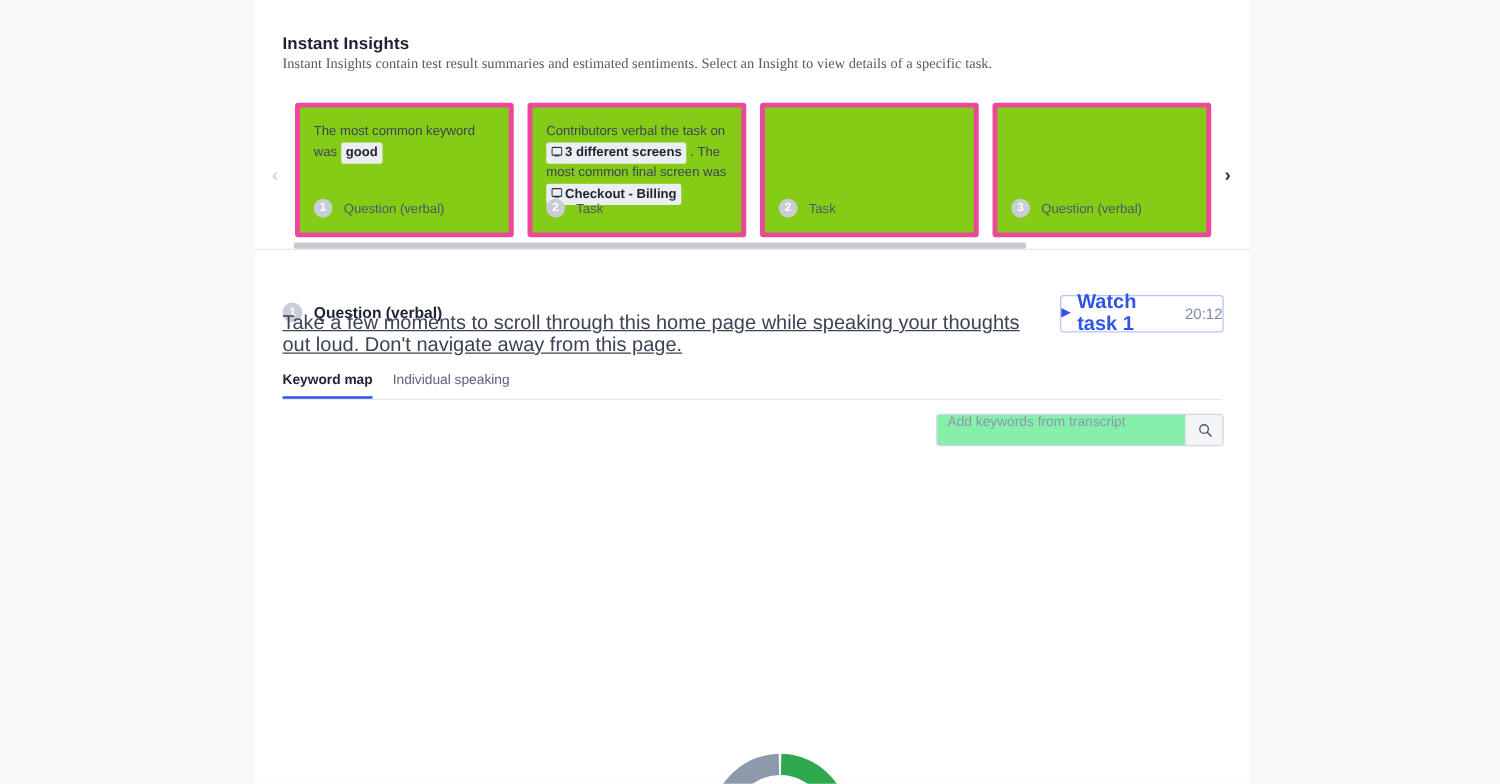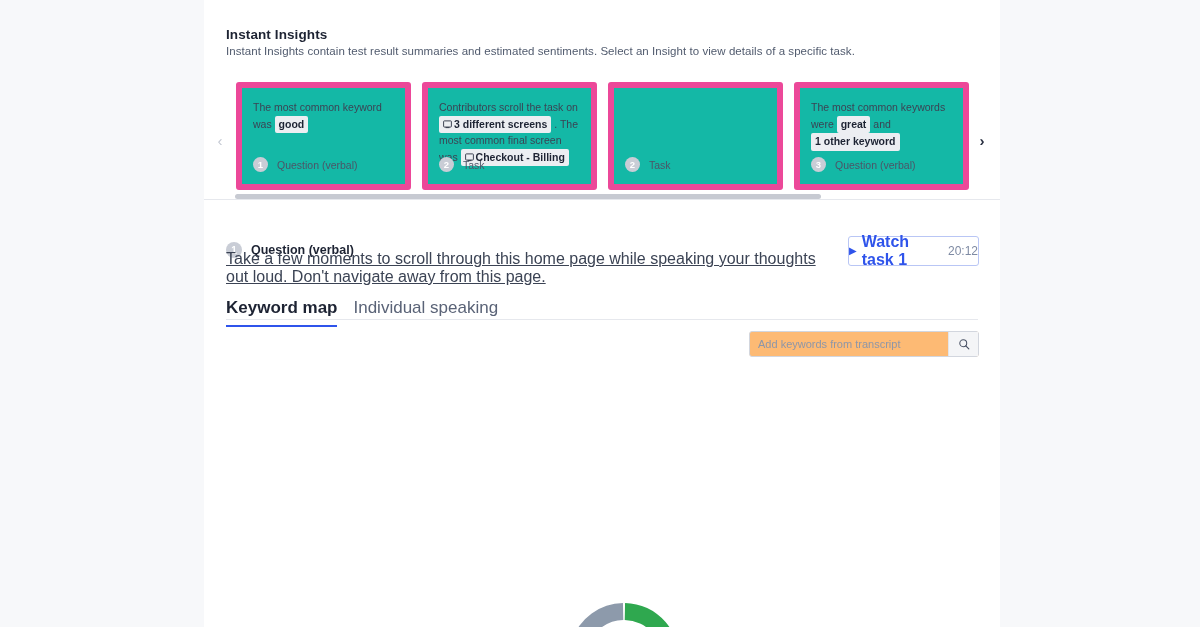--- a/index.html
+++ b/index.html
@@ -24,41 +24,41 @@
     position:absolute; left:0; top:0; width:796px; height:200px;
     background:#ffffff;
     border-bottom:1px solid #e6e8ed;
   }
   .insights-title {
     position:absolute; left:22px; top:27px;
     font-size:13.5px; font-weight:bold; color:#1d2333; letter-spacing:.1px;
   }
   .insights-sub {
     position:absolute; left:22px; top:45px;
-    font-size:11.5px; color:#515b6e; letter-spacing:.05px;
+    font-size:11.5px; color:#515b6e; letter-spacing:.05px;font-family:Liberation Serif, serif;
   }
 
   .carousel-arrow {
     position:absolute; top:132px; width:16px; height:18px;
     font-size:15px; line-height:18px; text-align:center;
     cursor:pointer; user-select:none;
   }
   .arrow-left  { left:8px;  color:#c3c8d2; }
   .arrow-right { left:770px; color:#2a3142; font-weight:bold; }
 
   .cards-viewport {
     position:absolute; left:26px; top:82px; width:744px; height:108px;
     overflow:hidden;
   }
   .cards-track { position:absolute; left:6px; top:0; display:flex; gap:11px; }
 
   .insight-card {
     width:175px; height:108px;
-    background:#14b8a6;
-    border:6px solid #ec4899;
+    background:#84cc16;
+    border:4px solid #ec4899;
     border-radius:3px;
     padding:12px 11px 0 11px;
     position:relative;
     cursor:pointer;
   }
   .card-text {
     font-size:10.5px; line-height:15.5px; color:#3b4354;
   }
   .chip {
     display:inline-block;
@@ -108,34 +108,34 @@
   }
   .watch-btn .play { color:#2f54eb; font-size:10px; line-height:1; }
   .watch-btn .wlabel { color:#2f54eb; font-size:16px; font-weight:bold; }
   .watch-btn .wtime  { color:#7e8aa3; font-size:12px; }
 
   .tabs {
     position:absolute; left:22px; top:92px;
     display:flex; gap:16px;
   }
   .tab {
-    font-size:17px; padding:0 0 7px 0; cursor:pointer;
+    font-size:11px; padding:0 0 7px 0; cursor:pointer;
     color:#5a6377;
   }
   .tab.active { color:#1d2333; font-weight:bold; border-bottom:2px solid #2f54eb; }
   .tabs-rule {
     position:absolute; left:22px; top:113px; width:752px; height:1px;
     background:#e6e8ed;
   }
 
   .search-box {
     position:absolute; left:545px; top:125px;
     width:230px; height:26px;
     border:1px solid #d2d6de; border-radius:3px;
-    background:#fdba74; display:flex; align-items:center;
+    background:#86efac; display:flex; align-items:flex-start;
   }
   .search-box input {
     flex:1; border:none; outline:none; background:transparent;
     font-family:"Liberation Sans", sans-serif;
     font-size:11px; color:#3b4354; padding:0 8px;
   }
   .search-box input::placeholder { color:#8d96a8; }
   .search-btn {
     width:30px; height:24px; border-left:1px solid #e2e5ea;
     background:#f4f5f7; display:flex; align-items:center; justify-content:center;
@@ -163,40 +163,39 @@
       <div class="cards-viewport">
         <div class="cards-track" id="cards-track">
             <div class="insight-card">
               <div class="card-text"><span>The most common keyword was</span> <span class="chip">good</span></div>
               <div class="card-footer">
                 <span class="num-badge">1</span>
                 <span class="ftxt">Question (verbal)</span>
               </div>
             </div>
             <div class="insight-card">
-              <div class="card-text"><span>Contributors scroll the task on</span> <span class="chip"><svg class="gl" width="9" height="9" viewBox="0 0 12 12" style="vertical-align:-1px">
+              <div class="card-text"><span>Contributors verbal the task on</span> <span class="chip"><svg class="gl" width="9" height="9" viewBox="0 0 12 12" style="vertical-align:-1px">
                     <rect x="0.8" y="1.2" width="10.4" height="8.2" rx="1" fill="none" stroke="#2a3142" stroke-width="1.2"></rect>
                     <rect x="3.4" y="9.6" width="5.2" height="1.2" fill="#2a3142"></rect>
                   </svg>3 different screens</span> <span>. The most common final screen was</span> <span class="chip"><svg class="gl" width="9" height="9" viewBox="0 0 12 12" style="vertical-align:-1px">
                     <rect x="0.8" y="1.2" width="10.4" height="8.2" rx="1" fill="none" stroke="#2a3142" stroke-width="1.2"></rect>
                     <rect x="3.4" y="9.6" width="5.2" height="1.2" fill="#2a3142"></rect>
                   </svg>Checkout - Billing</span></div>
               <div class="card-footer">
                 <span class="num-badge">2</span>
                 <span class="ftxt">Task</span>
               </div>
             </div>
             <div class="insight-card">
               <div class="card-footer">
                 <span class="num-badge">2</span>
                 <span class="ftxt">Task</span>
               </div>
             </div>
             <div class="insight-card">
-              <div class="card-text"><span>The most common keywords were</span> <span class="chip">great</span> <span>and</span> <span class="chip">1 other keyword</span></div>
               <div class="card-footer">
                 <span class="num-badge">3</span>
                 <span class="ftxt">Question (verbal)</span>
               </div>
             </div>
           </div>
       </div>
 
       <div class="hscroll-track">
         <div class="hscroll-thumb"></div>

